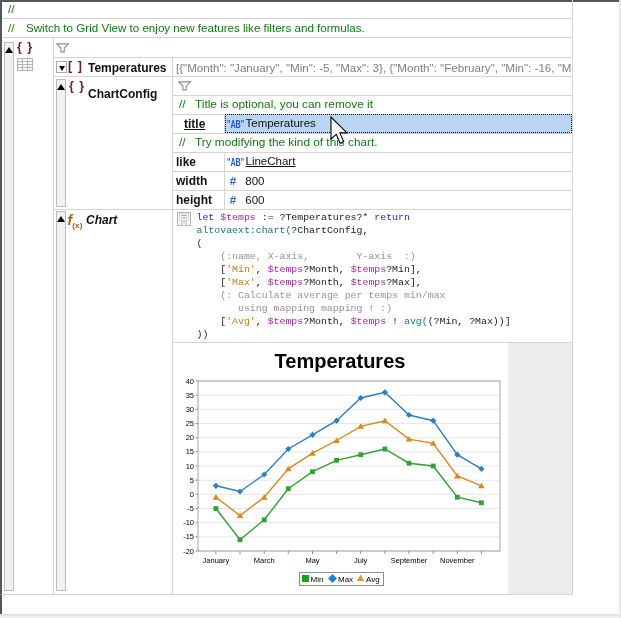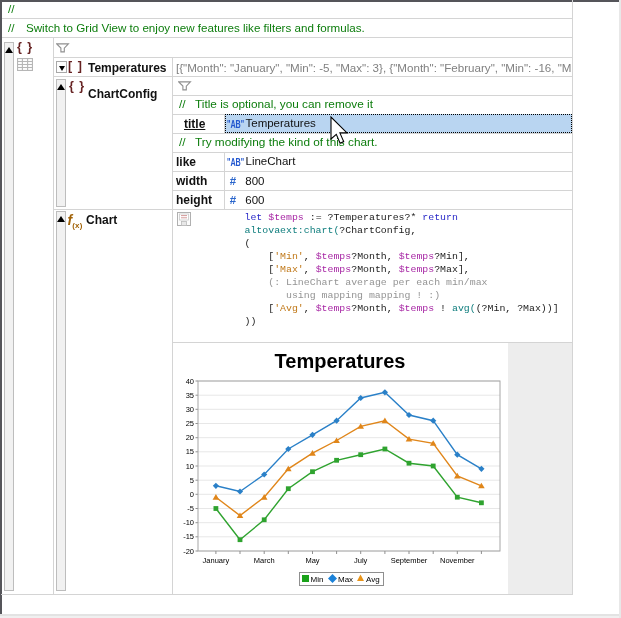--- a/index.html
+++ b/index.html
@@ -97,50 +97,51 @@
 <div class="abs com2" style="left:179px;top:135px;">//</div>
     <div class="abs com2" style="left:195px;top:135px;">Try modifying the kind of this chart.</div>
 
 <div class="abs key" style="left:184px;top:117px;text-decoration:underline;">title</div>
 <div class="abs" style="left:225px;top:114px;width:347px;height:19px;background:#b9d5f1;outline:1px dotted #000;outline-offset:-1px;"></div>
 <div class="abs" style="left:226.8px;top:118.8px;font-size:10px;font-weight:bold;color:#2257cf;transform:scaleX(0.72);transform-origin:0 0;">"AB"</div>
 <div class="abs" style="left:245.5px;top:117px;font-size:11.5px;color:#111;">Temperatures</div>
 
 <div class="abs key" style="left:176px;top:155px;">like</div>
 <div class="abs" style="left:226.8px;top:156.8px;font-size:10px;font-weight:bold;color:#2257cf;transform:scaleX(0.72);transform-origin:0 0;">"AB"</div>
-<div class="abs" style="left:245.5px;top:155px;font-size:11.5px;color:#111;">LineChart</div>
+<div class="abs" style="left:245.5px;top:155px;font-size:11.5px;color:#111;text-decoration:underline;">LineChart</div>
 
 <div class="abs key" style="left:176px;top:174px;">width</div>
 <div class="abs" style="left:229.8px;top:175px;font-size:11.5px;font-weight:bold;color:#2b66cc;">#</div>
 <div class="abs" style="left:245.3px;top:175.3px;font-size:11.5px;color:#111;">800</div>
 
 <div class="abs key" style="left:176px;top:193px;">height</div>
 <div class="abs" style="left:229.8px;top:194px;font-size:11.5px;font-weight:bold;color:#2b66cc;">#</div>
 <div class="abs" style="left:245.3px;top:194.3px;font-size:11.5px;color:#111;">600</div>
 
 <div class="bar" style="left:56px;top:211px;width:10px;height:380px;">
       <div class="tri"></div>
     </div>
 <div class="abs" style="left:67.5px;top:212px;color:#a16207;font-size:14px;font-weight:bold;font-style:italic;">f<span style="font-size:8px;font-style:normal;position:relative;top:2.8px;letter-spacing:0.2px;">(x)</span></div>
-<div class="abs key" style="left:86px;top:212.5px;">Chart</div>
+<div class="abs key" style="left:86px;top:212.5px;font-style:italic;">Chart</div>
 
 <svg class="abs" style="left:177px;top:211.5px;" width="14" height="14" viewBox="0 0 14 14">
  <rect x="0.5" y="0.5" width="13" height="13" fill="#fbfbfb" stroke="#b0b0b0"></rect>
  <rect x="2.5" y="2" width="9" height="6" fill="#fff" stroke="#c8c8c8" stroke-width="0.8"></rect>
  <line x1="4" y1="3.6" x2="10" y2="3.6" stroke="#cf8d8d" stroke-width="0.9"></line>
  <line x1="4" y1="5.8" x2="10" y2="5.8" stroke="#cf8d8d" stroke-width="0.9"></line>
  <rect x="4.5" y="9.5" width="5" height="4" fill="#e8e8e8" stroke="#bbb" stroke-width="0.8"></rect>
 </svg>
 
-<div class="abs code" style="left:196.5px;top:210.5px;margin-left:48px;"><span class="cb">let</span> <span class="cm">$temps</span> := ?Temperatures?* <span class="cb">return</span>
+<div class="abs code" style="left:196.5px;top:210.5px;"><span class="cb">let</span> <span class="cm">$temps</span> := ?Temperatures?* <span class="cb">return</span>
 <span class="ct">altovaext:chart(</span>?ChartConfig,
 (
+    <span class="cg">(:name, X-axis,        Y-axis  :)</span>
     [<span class="co">'Min'</span>, <span class="cm">$temps</span>?Month, <span class="cm">$temps</span>?Min],
     [<span class="co">'Max'</span>, <span class="cm">$temps</span>?Month, <span class="cm">$temps</span>?Max],
-    <span class="cg">(: LineChart average per each min/max</span>
+    <span class="cg">(: Calculate average per temps min/max</span>
 <span class="cg">       using mapping mapping ! :)</span>
     [<span class="co">'Avg'</span>, <span class="cm">$temps</span>?Month, <span class="cm">$temps</span> ! <span class="ct">avg(</span>(?Min, ?Max))]
 ))</div>
 
 <div class="abs" style="left:508px;top:343px;width:64px;height:251px;background:#ededed;"></div>
 
 <svg id="chart" class="abs" style="left:173px;top:342px;" width="335" height="252" viewBox="0 0 335 252">
  <rect x="0" y="0" width="335" height="252" fill="#fff"></rect>
  <text x="167" y="25.5" text-anchor="middle" font-size="20" font-weight="bold" fill="#000">Temperatures</text>
  <line x1="25" y1="39.0" x2="327" y2="39.0" stroke="#e7e7e7" stroke-width="1"></line>

